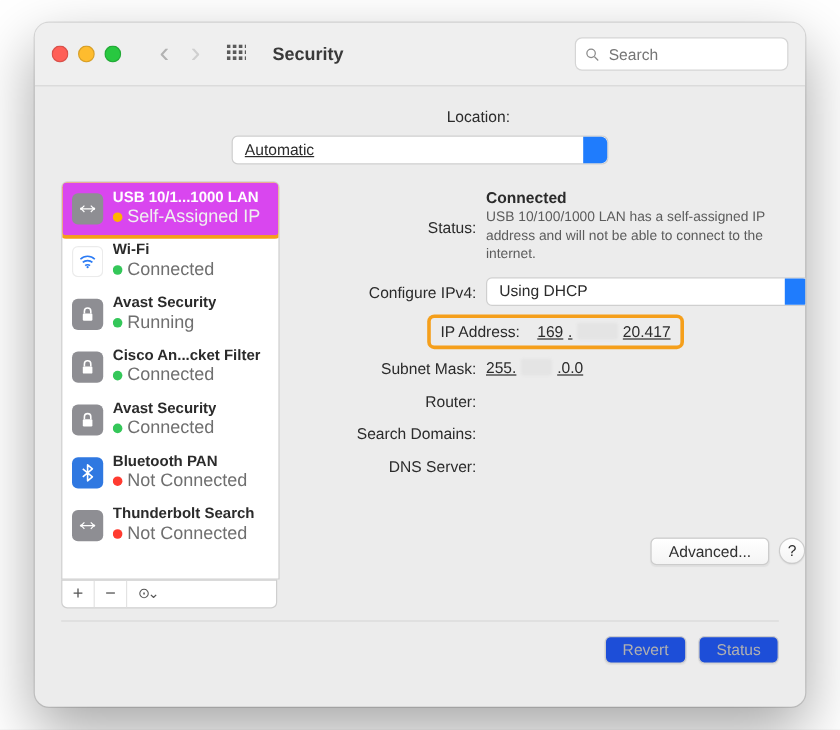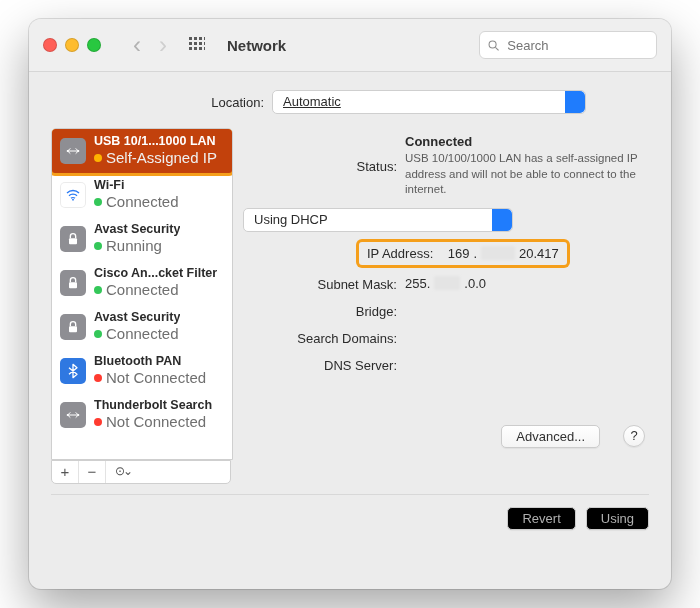--- a/index.html
+++ b/index.html
@@ -53,20 +53,21 @@
   .searchfield input {
     border:none; outline:none; background:transparent;
     font-size: 13px; color:#ef4444; width: 100%;
   }
 
   
   .location-row {
     display:flex; align-items:center; gap: 8px;
     padding: 18px 26px 8px 26px;
     justify-content: center;
+    flex-direction: column;
   }
   .label-right { text-align: right; color:#2b2b2b; }
   .mac-popup {
     position: relative;
     background:#fff; border:1px solid #cfcfcf; border-radius:5px;
     height: 22px; line-height: 22px;
     padding: 0 26px 0 10px; font-size: 13px;
     min-width: 210px;
   }
   .mac-popup::after {
@@ -91,21 +92,21 @@
     background:#fff;
     border:1px solid #cfcfcf;
     border-radius: 5px 5px 0 0;
     height: 330px; overflow:hidden;
   }
   .netitem {
     display:flex; align-items:center; gap:8px;
     padding: 5px 8px 5px 8px;
     border-bottom: 1px solid rgba(0,0,0,0);
   }
-  .netitem.active { background:#c2410c; color:#fff;align-items:center; }
+  .netitem.active { background:#d946ef; color:#fff;align-items:center; }
   .neticon {
     width:26px; height:26px; border-radius:5px;
     background:#8a8a8f; color:#fff;
     display:flex; align-items:center; justify-content:center;
     flex-shrink: 0;
   }
   .neticon.grey1 { background:#8e8e93; }
   .neticon.white { background:#ffffff; color:#2b7bf4; box-shadow: inset 0 0 0 1px rgba(0,0,0,0.08); }
   .neticon.blue  { background:#2f78e1; }
   .neticon svg { width:16px; height:16px; }
@@ -150,45 +151,45 @@
   }
   .formrow .v { flex:1; }
   .status-blk .status-word { font-weight:700; }
   .status-desc {
     max-width: 250px; font-size: 11.5px; color:#5c5c5c; margin-top: 2px;
     line-height: 1.35;
   }
 
   .popup-full { width: 232px; }
   .ipvalue {
-    display:inline-flex; align-items:center; gap:4px;
+    display:inline-flex; align-items:center; gap:4px;text-decoration:underline;
   }
   .blur {
     display:inline-block; width:34px; height:14px;
     background:#e4e4e4; border-radius:2px; vertical-align:middle;
     filter: blur(1px);
   }
   .ip-highlight {
     display:inline-block;
     padding: 4px 8px;
     margin-left: -46px;
     box-shadow: 0 0 0 3px #f59f1b;
     border-radius:3px;
   }
 
   
-  .adv-row { display:flex; justify-content:flex-end; gap:23px; margin-top: 52px; padding-right: 4px; }
+  .adv-row { display:flex; justify-content:flex-end; gap:8px; margin-top: 52px; padding-right: 4px; }
   .mac-button {
     background: linear-gradient(#ffffff,#f4f4f4);
     border:1px solid #ccc; border-radius:5px;
     padding: 3px 14px; font-size:13px; color:#303030;
     box-shadow: 0 1px 1px rgba(0,0,0,0.05);
   }
   .mac-button.round { width:22px; height:22px; padding:0; text-align:center; border-radius:50%; line-height:19px; }
-  .mac-button.disabled { color:#b0b0b0; background:#000000; }
+  .mac-button.disabled { color:#b0b0b0; background:#1d4ed8; }
 
   .divider {
     border:none; border-top:1px solid #d8d8d8;
     margin: 10px 22px 0 22px;
   }
   .footer {
     display:flex; justify-content:flex-end; gap:10px;
     padding: 12px 22px 0 22px;
   }
 </style>
@@ -216,21 +217,21 @@
         <rect x="0" y="5" width="3" height="3"></rect>
           <rect x="5" y="5" width="3" height="3"></rect>
           <rect x="10" y="5" width="3" height="3"></rect>
           <rect x="15" y="5" width="1" height="3"></rect>
         <rect x="0" y="10" width="3" height="3"></rect>
           <rect x="5" y="10" width="3" height="3"></rect>
           <rect x="10" y="10" width="3" height="3"></rect>
           <rect x="15" y="10" width="1" height="3"></rect>
       </g>
     </svg>
-    <div class="title">Network</div>
+    <div class="title">Security</div>
     <div class="spacer"></div>
     <div class="searchfield">
       <svg width="13" height="13" viewBox="0 0 16 16">
         <circle cx="6.5" cy="6.5" r="5" stroke="#8b8b8b" stroke-width="1.5" fill="none"></circle>
         <line x1="10.5" y1="10.5" x2="15" y2="15" stroke="#8b8b8b" stroke-width="1.5"></line>
       </svg>
       <input type="text" placeholder="Search" style="">
     </div>
   </div>
 
@@ -378,20 +379,21 @@
 
       <div class="formrow status-blk">
         <div class="k">Status:</div>
         <div class="v">
           <div class="status-word">Connected</div>
           <div class="status-desc">USB 10/100/1000 LAN has a self-assigned IP address and will not be able to connect to the internet.</div>
         </div>
       </div>
 
       <div class="formrow">
+        <div class="k">Configure IPv4:</div>
         <div class="v">
           <div class="mac-popup popup-full">
             <span>Using DHCP</span>
             <span class="arrows">▲<br>▼</span>
           </div>
         </div>
       </div>
 
       <div class="formrow">
         <div class="k" style="padding-top:6px;"></div>
@@ -411,21 +413,21 @@
         <div class="v">
           <span class="ipvalue">
             <span>255.</span>
               <span class="blur" style="width:26px;"></span>
               <span>.0.0</span>
           </span>
         </div>
       </div>
 
       <div class="formrow">
-        <div class="k">Bridge:</div>
+        <div class="k">Router:</div>
         <div class="v"></div>
       </div>
 
       <div class="formrow">
         <div class="k">Search Domains:</div>
         <div class="v"></div>
       </div>
 
       <div class="formrow">
         <div class="k">DNS Server:</div>
@@ -437,16 +439,16 @@
         <button class="mac-button round">?</button>
       </div>
 
     </div>
   </div>
 
   <hr class="divider">
 
   <div class="footer">
     <button class="mac-button disabled">Revert</button>
-    <button class="mac-button disabled">Using</button>
+    <button class="mac-button disabled">Status</button>
   </div>
 
 </div>
 
 </body></html>

